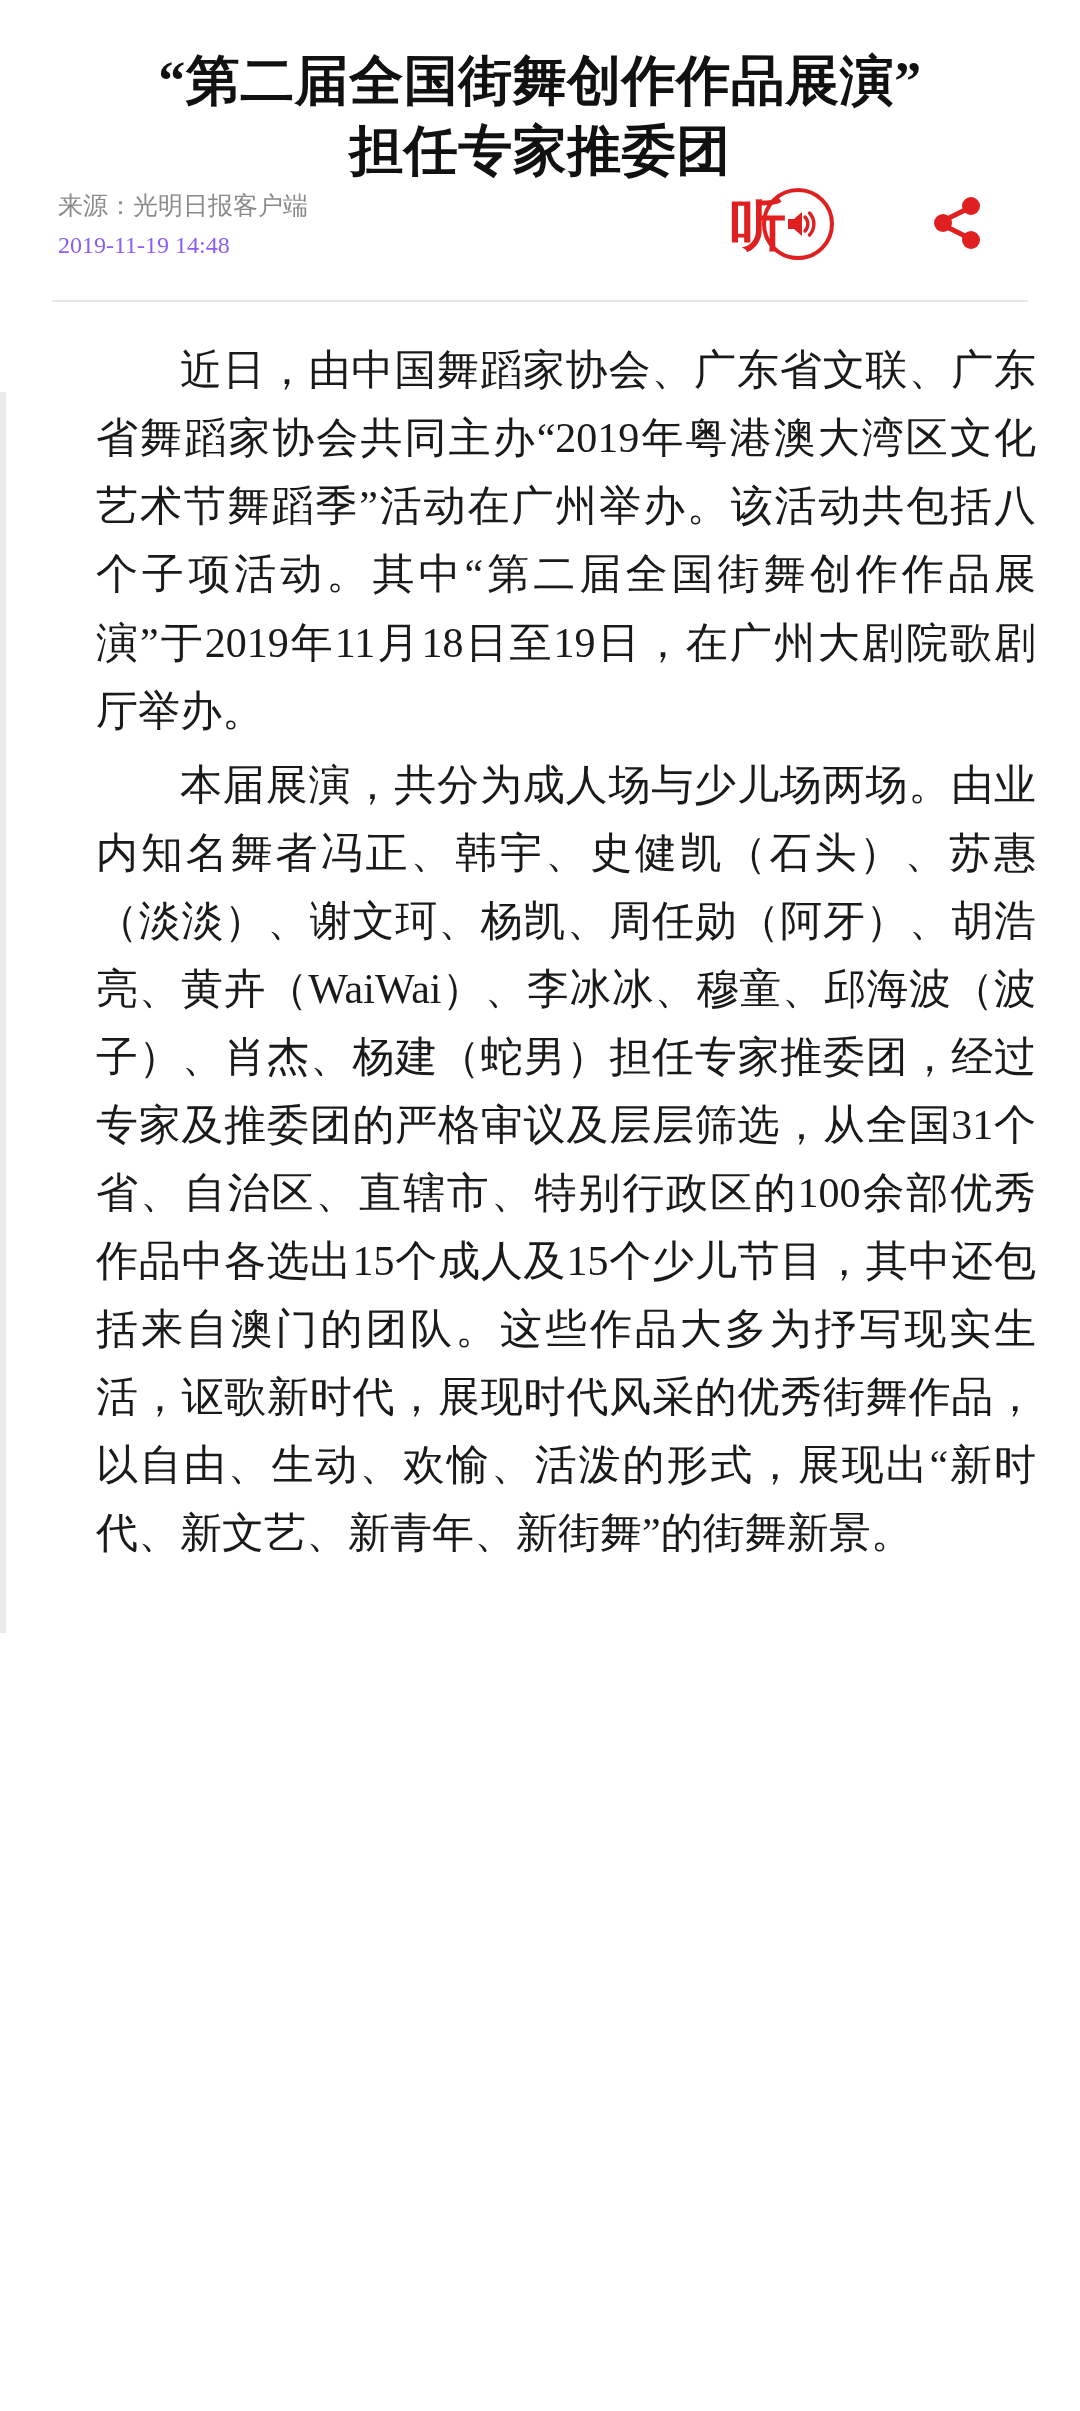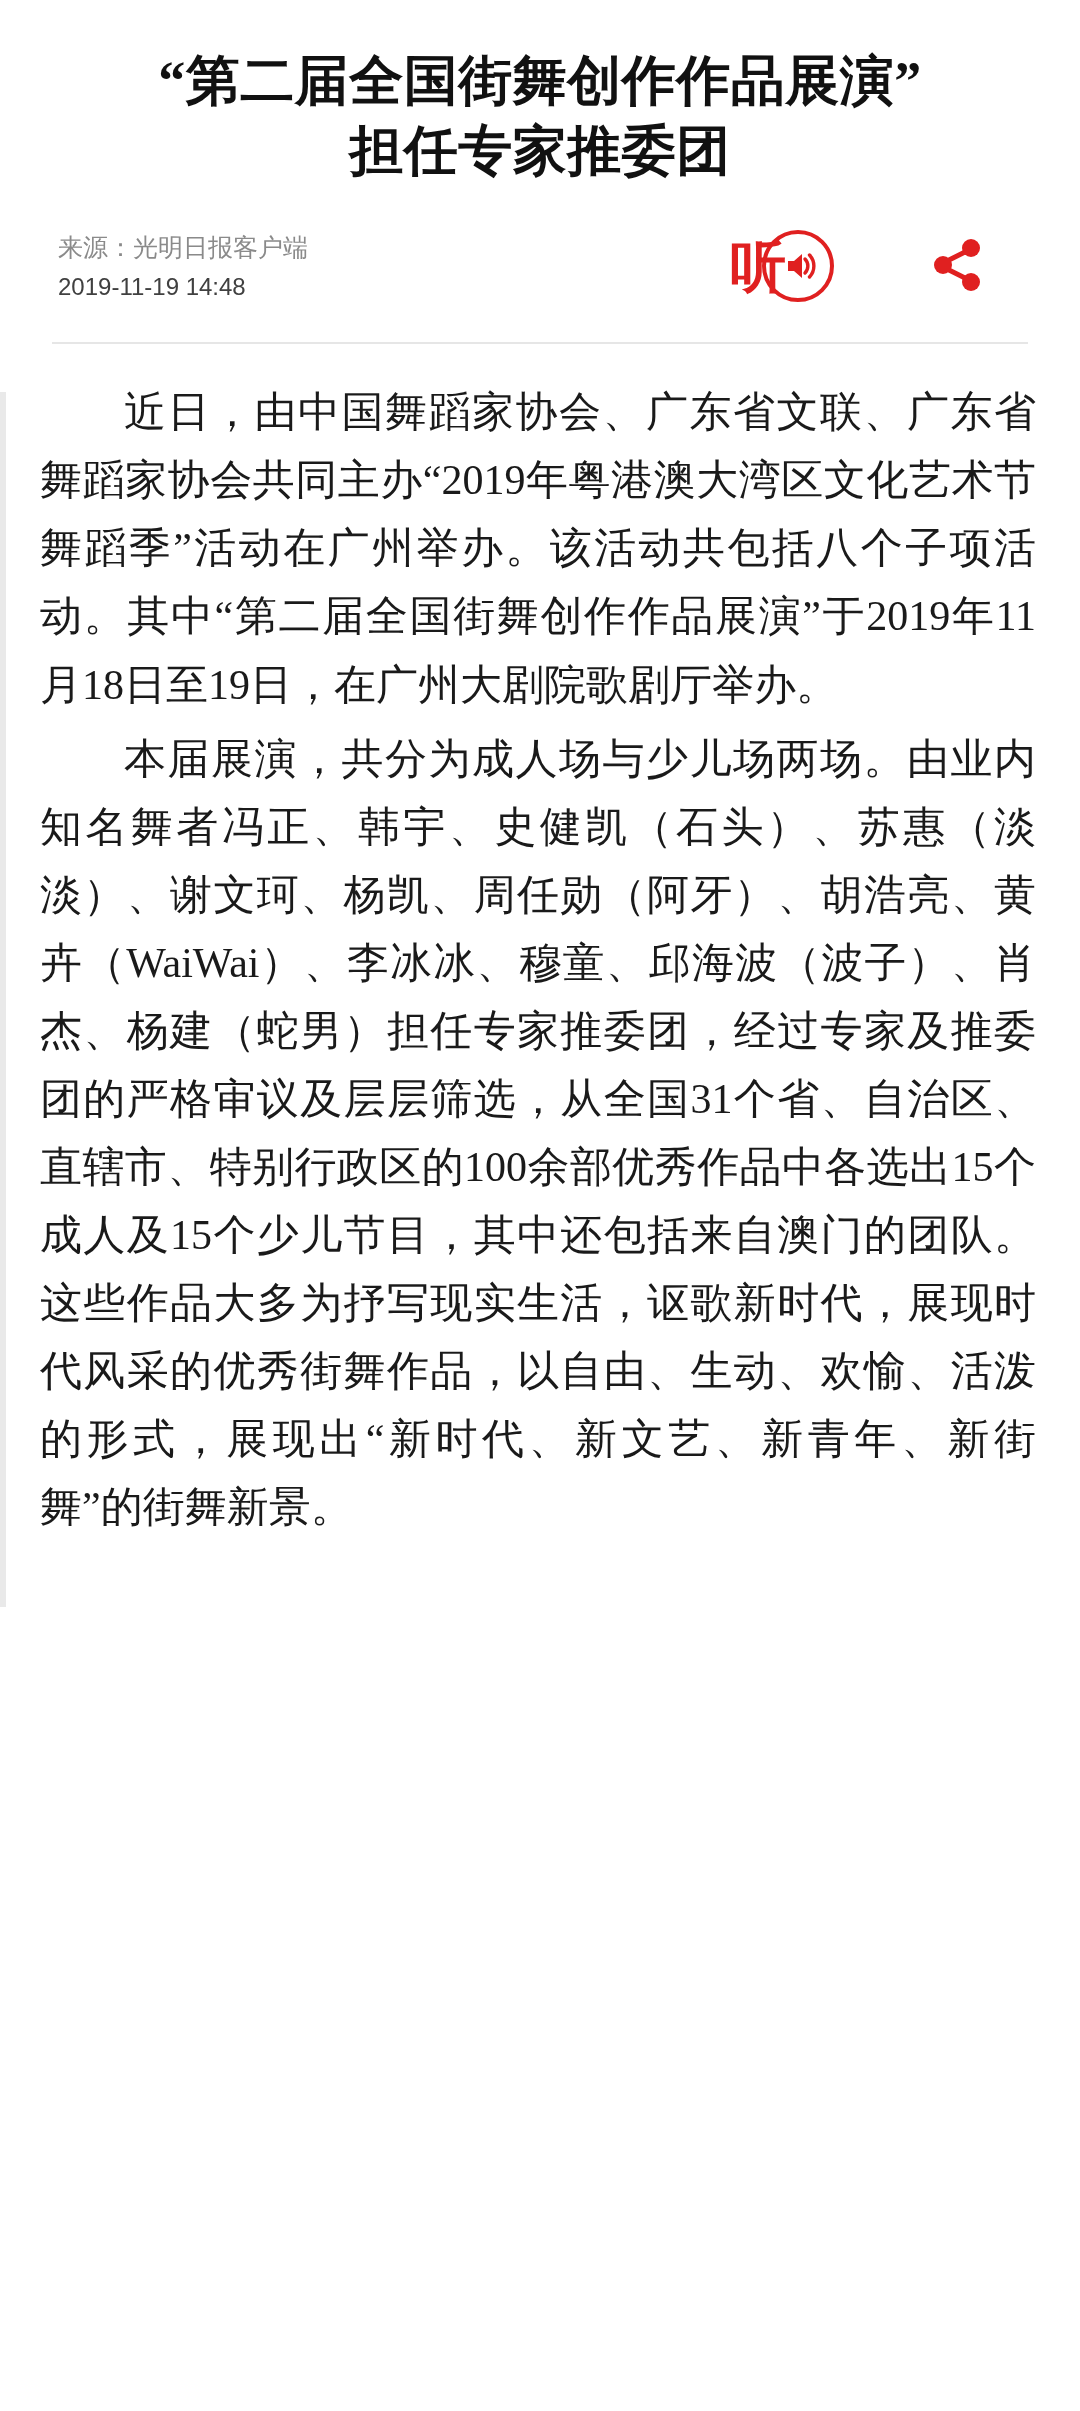--- a/index.html
+++ b/index.html
@@ -31,42 +31,41 @@
     line-height: 1.30;
     color: #111111;
     text-align: center;
     margin: 0;
     letter-spacing: 0.5px;
   }
   .headline .line {
     display: block;
   }
   .meta-row {
-    margin-top: 42px;
     display: flex;
     align-items: center;
     justify-content: space-between;
     padding: 0 10px 0 6px;
     box-sizing: border-box;
   }
   .meta-left {
     display: flex;
     flex-direction: column;
     gap: 12px;
   }
   .source-text {
     font-family: "Liberation Sans", sans-serif;
     font-size: 25px;
     color: #8a8a8a;
     line-height: 1.1;
   }
   .date-text {
-    font-family: Liberation Sans, sans-serif;
+    font-family: Liberation Serif, serif;
     font-size: 24px;
-    color: #404040;
+    color: #8b5cf6;
     line-height: 1.1;
   }
   .meta-actions {
     display: flex;
     align-items: center;
     gap: 90px;
     padding-right: 28px;
   }
   .listen-btn {
     width: 104px;
@@ -114,22 +113,23 @@
   }
   .left-rail {
     position: absolute;
     left: 0;
     top: 392px;
     width: 6px;
     bottom: 0;
     background: #e9e9e9;
   }
   .body-copy {
-    padding: 34px 44px 60px 40px;
+    padding: 34px 44px 60px 60px;
     box-sizing: border-box;
+    margin-left: 36px;
   }
   .para {
     font-family: "Liberation Serif", "DejaVu Serif", serif;
     font-size: 42px;
     line-height: 1.62;
     color: #1a1a1a;
     margin: 0 0 6px 0;
     text-indent: 84px;
     text-align: justify;
     text-justify: inter-ideograph;

